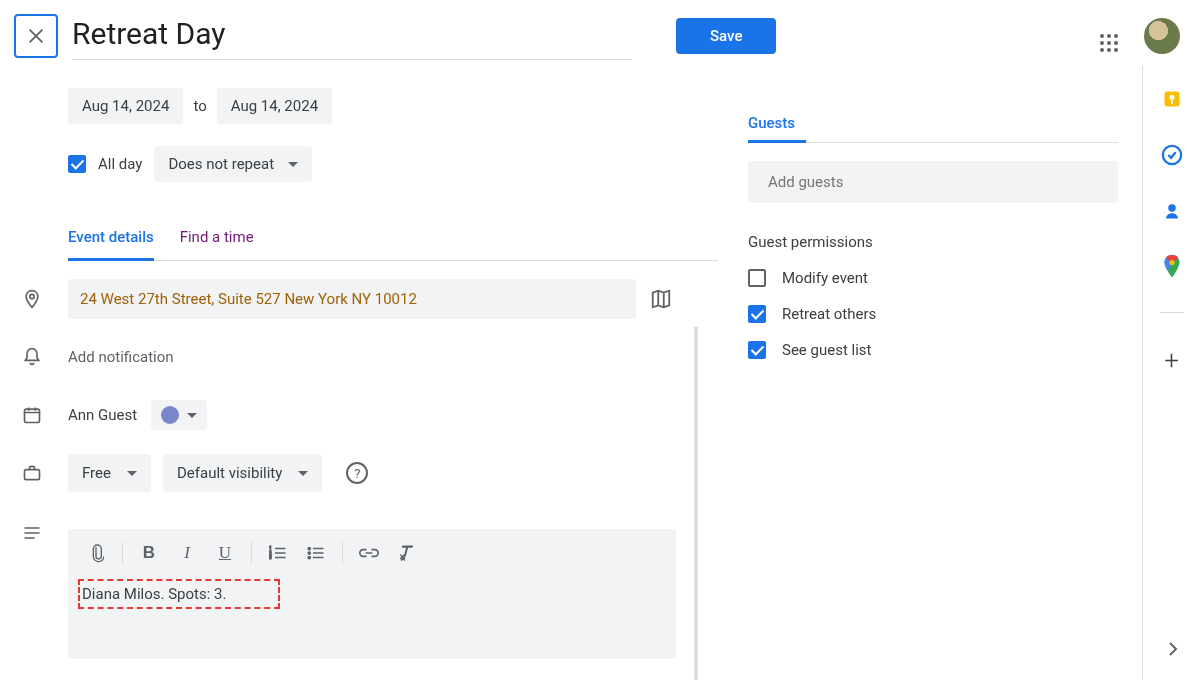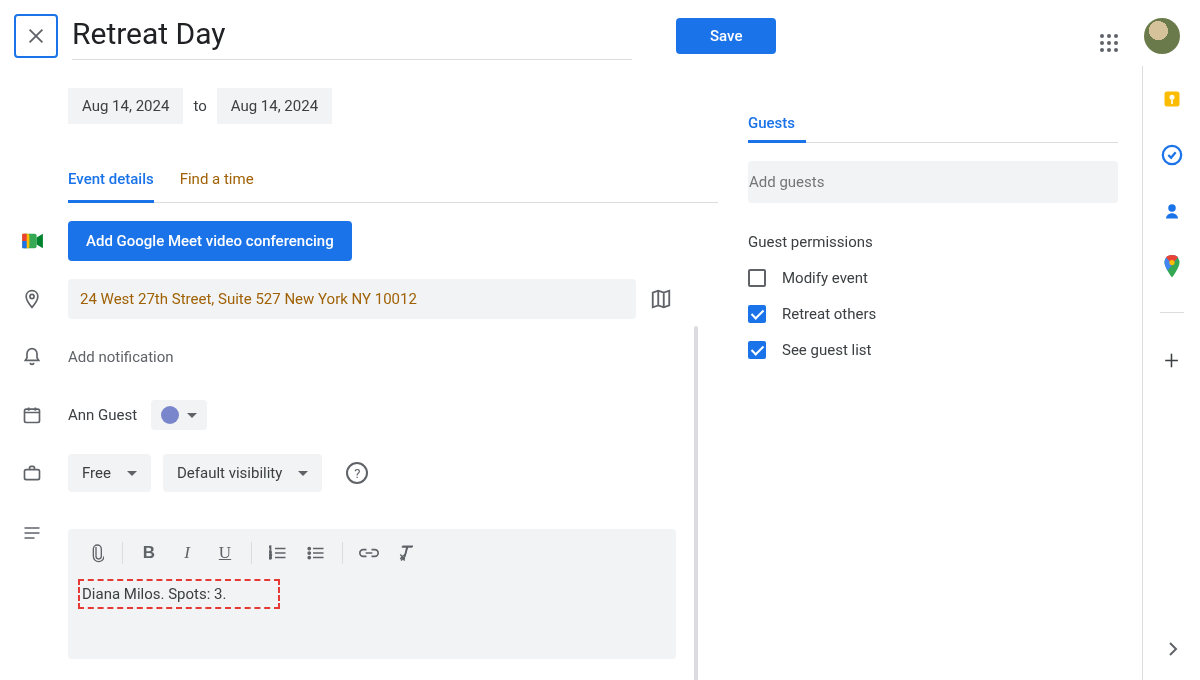--- a/index.html
+++ b/index.html
@@ -24,21 +24,21 @@
 
   .allday-row { display:flex; align-items:center; gap: 12px; margin-top: 22px; }
   .checkbox { width:18px; height:18px; background:#1a73e8; border-radius:2px; display:flex; align-items:center; justify-content:center; position:relative; cursor:pointer; }
   .checkbox.checked::after { content:""; width:5px; height:10px; border: solid #fff; border-width: 0 2px 2px 0; transform: rotate(45deg); margin-top:-2px; }
   .checkbox.unchecked { background:#fff; border:2px solid #5f6368; }
   .allday-label { font-size: 15px; }
   .repeat-chip { background:#f1f3f4; padding: 9px 14px; border-radius:4px; font-size:15px; display:flex; align-items:center; gap:14px; cursor:pointer; }
   .caret { width:0; height:0; border-left:5px solid transparent; border-right:5px solid transparent; border-top:5px solid #5f6368; }
 
   .tabs-row { display:flex; gap: 26px; margin-top: 46px; border-bottom: 1px solid #dadce0; padding-bottom: 0; }
-  .tab { font-size: 15px; color:#a16207; padding-bottom: 12px; cursor:pointer; }
+  .tab { font-size: 15px; color:#701a75; padding-bottom: 12px; cursor:pointer; }
   .tab.active { color:#1a73e8; font-weight:500; border-bottom: 3px solid #1a73e8; margin-bottom:-1px; }
   .row { position: relative; display:flex; align-items:center; margin-top:18px; min-height: 40px; }
   .row .icon-slot { position:absolute; left:-46px; top:50%; transform:translateY(-50%); color:#5f6368; }
 
   .meet-btn { background:#1a73e8; color:#fff; border:none; border-radius:4px; padding:11px 18px; font-size:15px; font-weight:500; cursor:pointer; }
   .loc-input { flex:1; background:#f1f3f4; border:none; padding:11px 12px; font-size:15px; border-radius:4px; color:#a16207; max-width: 568px; }
   .map-icon-box { margin-left:14px; cursor:pointer; }
 
   .notif-link { color:#5f6368; font-size:15px; cursor:pointer; }
   .owner-name { font-size:15px; color:#3c4043; }
@@ -53,21 +53,21 @@
   .tool { width:36px; height:32px; display:flex; align-items:center; justify-content:center; color:#5f6368; cursor:pointer; border-radius:4px; font-size:17px; font-family: Georgia, serif; }
   .tool.b { font-weight:bold; font-family: Arial; }
   .tool.i { font-style:italic; }
   .tool.u { text-decoration:underline; }
   .divider-v { width:1px; height:22px; background:#dadce0; margin: 0 6px; }
   .desc-text { padding: 2px 12px 50px 10px; font-size:15px; color:#3c4043; }
   .highlight-box { display:inline-block; border: 2px dashed #e53935; padding: 4px 52px 4px 2px; }
 
   .guests-header { font-size:15px; color:#1a73e8; font-weight:500; padding-bottom:10px; border-bottom:1px solid #dadce0; margin-top: 46px; position:relative; }
   .guests-header::after { content:""; position:absolute; left:0; bottom:-1px; height:3px; width:58px; background:#1a73e8; }
-  .guest-input { width:100%; background:#f1f3f4; border:none; padding:12px 1px; font-size:15px; border-radius:4px; margin-top:18px; color:#5f6368; }
+  .guest-input { width:100%; background:#f1f3f4; border:none; padding:12px 20px; font-size:15px; border-radius:4px; margin-top:18px; color:#5f6368; }
   .perm-title { font-size:15px; color:#3c4043; margin-top:30px; }
   .perm-row { display:flex; align-items:center; gap:16px; margin-top:18px; font-size:15px; }
 
   .scroll-indicator { position:absolute; left: 694px; top: 258px; width:4px; height: 376px; background:#dadce0; border-radius:3px; }
 
   .side-rail { position:absolute; right:0; top:66px; bottom:0; width:58px; border-left:1px solid #dadce0; display:flex; flex-direction:column; align-items:center; padding-top:22px; gap:34px; }
   .rail-icon { width:22px; height:22px; cursor:pointer; display:flex; align-items:center; justify-content:center; }
   .rail-divider { width:24px; height:1px; background:#dadce0; }
   .rail-plus { font-size:26px; color:#3c4043; cursor:pointer; font-weight:300; line-height:1;}
   .rail-expand { position:absolute; bottom:20px; }
@@ -100,38 +100,34 @@
 </div>
 
 <div class="content">
   <div class="left-col">
     <div class="date-row">
       <div class="chip">Aug 14, 2024</div>
       <div class="to-label">to</div>
       <div class="chip">Aug 14, 2024</div>
     </div>
 
+    <div class="allday-row">
+      <div class="checkbox checked"></div>
+      <div class="allday-label">All day</div>
+      <div class="repeat-chip">
+        <span>Does not repeat</span>
+        <span class="caret"></span>
+      </div>
+    </div>
 
     <div class="tabs-row">
       <div class="tab active">Event details</div>
       <div class="tab">Find a time</div>
     </div>
 
-    <div class="row">
-      <div class="icon-slot">
-        <svg width="22" height="18" viewBox="0 0 24 20">
-            <rect x="0" y="2" width="16" height="16" rx="2" fill="#34a853"></rect>
-            <rect x="0" y="2" width="8" height="16" rx="2" fill="#fbbc04"></rect>
-            <rect x="0" y="2" width="5" height="8" fill="#ea4335"></rect>
-            <rect x="0" y="10" width="5" height="8" fill="#1a73e8"></rect>
-            <path d="M16 6 L23 2 L23 18 L16 14 Z" fill="#00832d"></path>
-          </svg>
-      </div>
-      <button class="meet-btn">Add Google Meet video conferencing</button>
-    </div>
 
     <div class="row">
       <div class="icon-slot">
         <svg width="20" height="24" viewBox="0 0 24 24" fill="none" stroke="#5f6368" stroke-width="2">
             <path d="M12 2C8 2 5 5 5 9c0 5 7 13 7 13s7-8 7-13c0-4-3-7-7-7z"></path>
             <circle cx="12" cy="9" r="2.5"></circle>
           </svg>
       </div>
       <input class="loc-input" value="24 West 27th Street, Suite 527 New York NY 10012" style="">
       <div class="map-icon-box">

